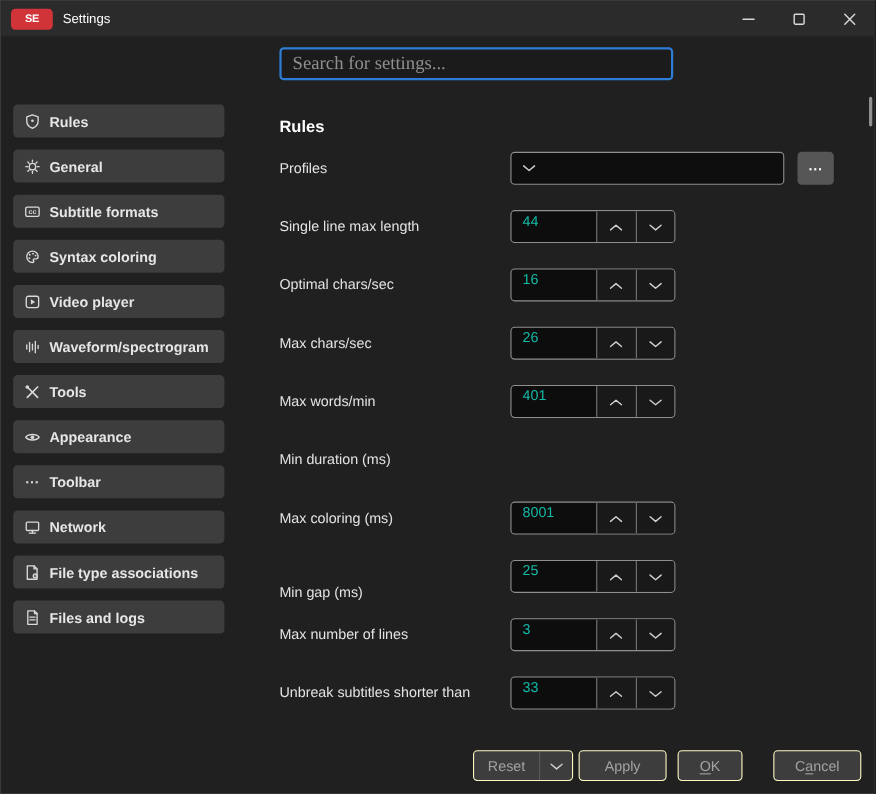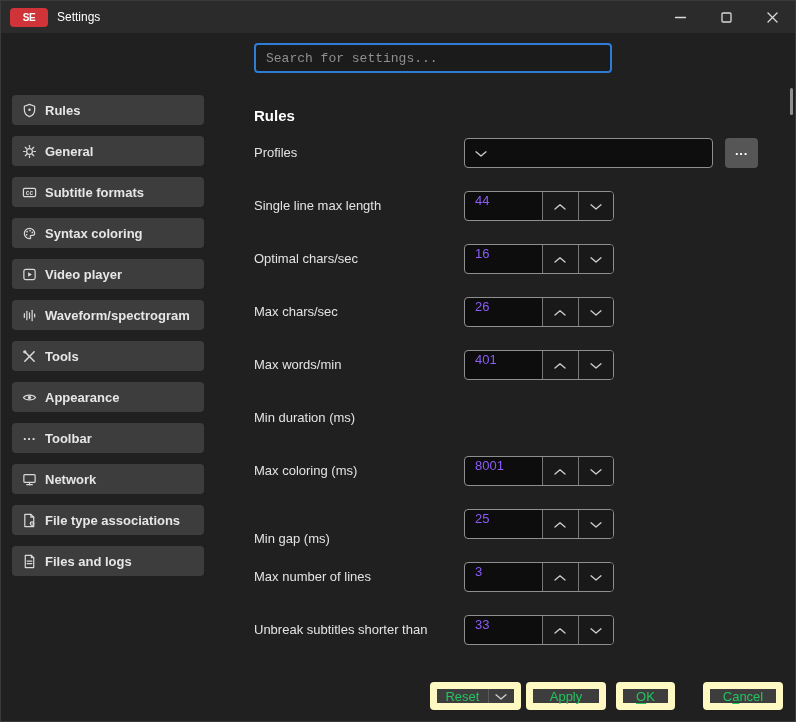--- a/index.html
+++ b/index.html
@@ -12,22 +12,22 @@
   .titlebar{position:absolute;top:0;left:0;right:0;height:32px;background:#2b2b2b;display:flex;align-items:center;}
   .logo{width:38px;height:19px;margin-left:9px;border-radius:4px;background:var(--logo,#d13438);
         color:#fff;font-size:10px;font-weight:bold;display:flex;align-items:center;justify-content:center;letter-spacing:-0.5px;}
   .win-title{margin-left:9px;font-size:12px;color:#fff;}
   .win-controls{margin-left:auto;display:flex;height:32px;}
   .win-btn{width:46px;height:32px;display:flex;align-items:center;justify-content:center;cursor:default;}
   .win-btn svg{stroke:#e8e8e8;stroke-width:1.1;fill:none;}
   
   .search-input{
     position:absolute;left:253px;top:42px;width:358px;height:30px;background:#1b1b1b;
-    border:2px solid var(--accent,#2f7cd6);border-radius:4px;color:#eab308;font-size:13px;
-    padding:0 10px;outline:none;font-family:Liberation Mono, monospace;
+    border:2px solid var(--accent,#2f7cd6);border-radius:4px;color:#eab308;font-size:17px;
+    padding:0 10px;outline:none;font-family:Liberation Serif, serif;
   }
   .search-input::placeholder{color:#8f8f8f;}
   
   .side-btn{
     position:absolute;left:11px;width:192px;height:30px;background:#3d3d3d;border-radius:4px;
     display:flex;align-items:center;gap:8px;padding:0 10px;cursor:default;
   }
   .side-btn .lbl{font-size:13px;font-weight:bold;color:#e6e6e6;white-space:nowrap;}
   .icon{width:15px;height:15px;display:flex;align-items:center;justify-content:center;flex:none;}
   .icon svg{width:15px;height:15px;stroke:#d9d9d9;stroke-width:1.3;fill:none;stroke-linecap:round;stroke-linejoin:round;}
@@ -44,31 +44,31 @@
   .chev svg{width:12px;height:8px;stroke:#cfcfcf;stroke-width:1.3;fill:none;stroke-linecap:round;stroke-linejoin:round;}
   .more-btn{
     position:absolute;left:724px;top:137px;width:33px;height:30px;background:#565656;border:none;
     border-radius:4px;color:#fff;font-size:13px;font-weight:bold;display:flex;align-items:center;justify-content:center;cursor:default;
   }
   .spin-group{
     position:absolute;left:463px;width:150px;height:30px;border:1px solid #8f8f8f;border-radius:4px;
     display:flex;overflow:hidden;background:#0d0d0d;
   }
   .spin-input{
-    width:77px;height:100%;background:transparent;border:none;outline:none;color:#8b5cf6;
+    width:77px;height:100%;background:transparent;border:none;outline:none;color:#14b8a6;
     font-size:13px;padding:0 0 12px 10px;font-family:"Liberation Sans",sans-serif;
   }
   .spin-btn{
     width:36px;height:100%;background:#191919;border:none;border-left:1px solid #777;
     display:flex;align-items:center;justify-content:center;cursor:default;padding:0;
   }
   
   .btn{
-    position:absolute;top:681px;height:28px;background:#3d3d3d;border:7px solid #fef9c3;border-radius:4px;
-    color:#22c55e;font-size:13px;display:flex;align-items:center;justify-content:center;cursor:default;
+    position:absolute;top:681px;height:28px;background:#3d3d3d;border:1px solid #fef9c3;border-radius:4px;
+    color:#a3a3a3;font-size:13px;display:flex;align-items:center;justify-content:center;cursor:default;
     font-family:"Liberation Sans",sans-serif;
   }
   .split{left:429px;width:91px;padding:0;}
   .split .seg-main{width:59px;height:100%;display:flex;align-items:center;justify-content:center;}
   .split .seg-chev{width:30px;height:100%;display:flex;align-items:center;justify-content:center;border-left:1px solid #5a5a5a;}
   .mn{text-decoration:underline;text-underline-offset:2px;}
   
   .scroll-thumb{position:absolute;left:789px;top:87px;width:3px;height:27px;background:#909090;border-radius:2px;}
 </style>
 </head>

